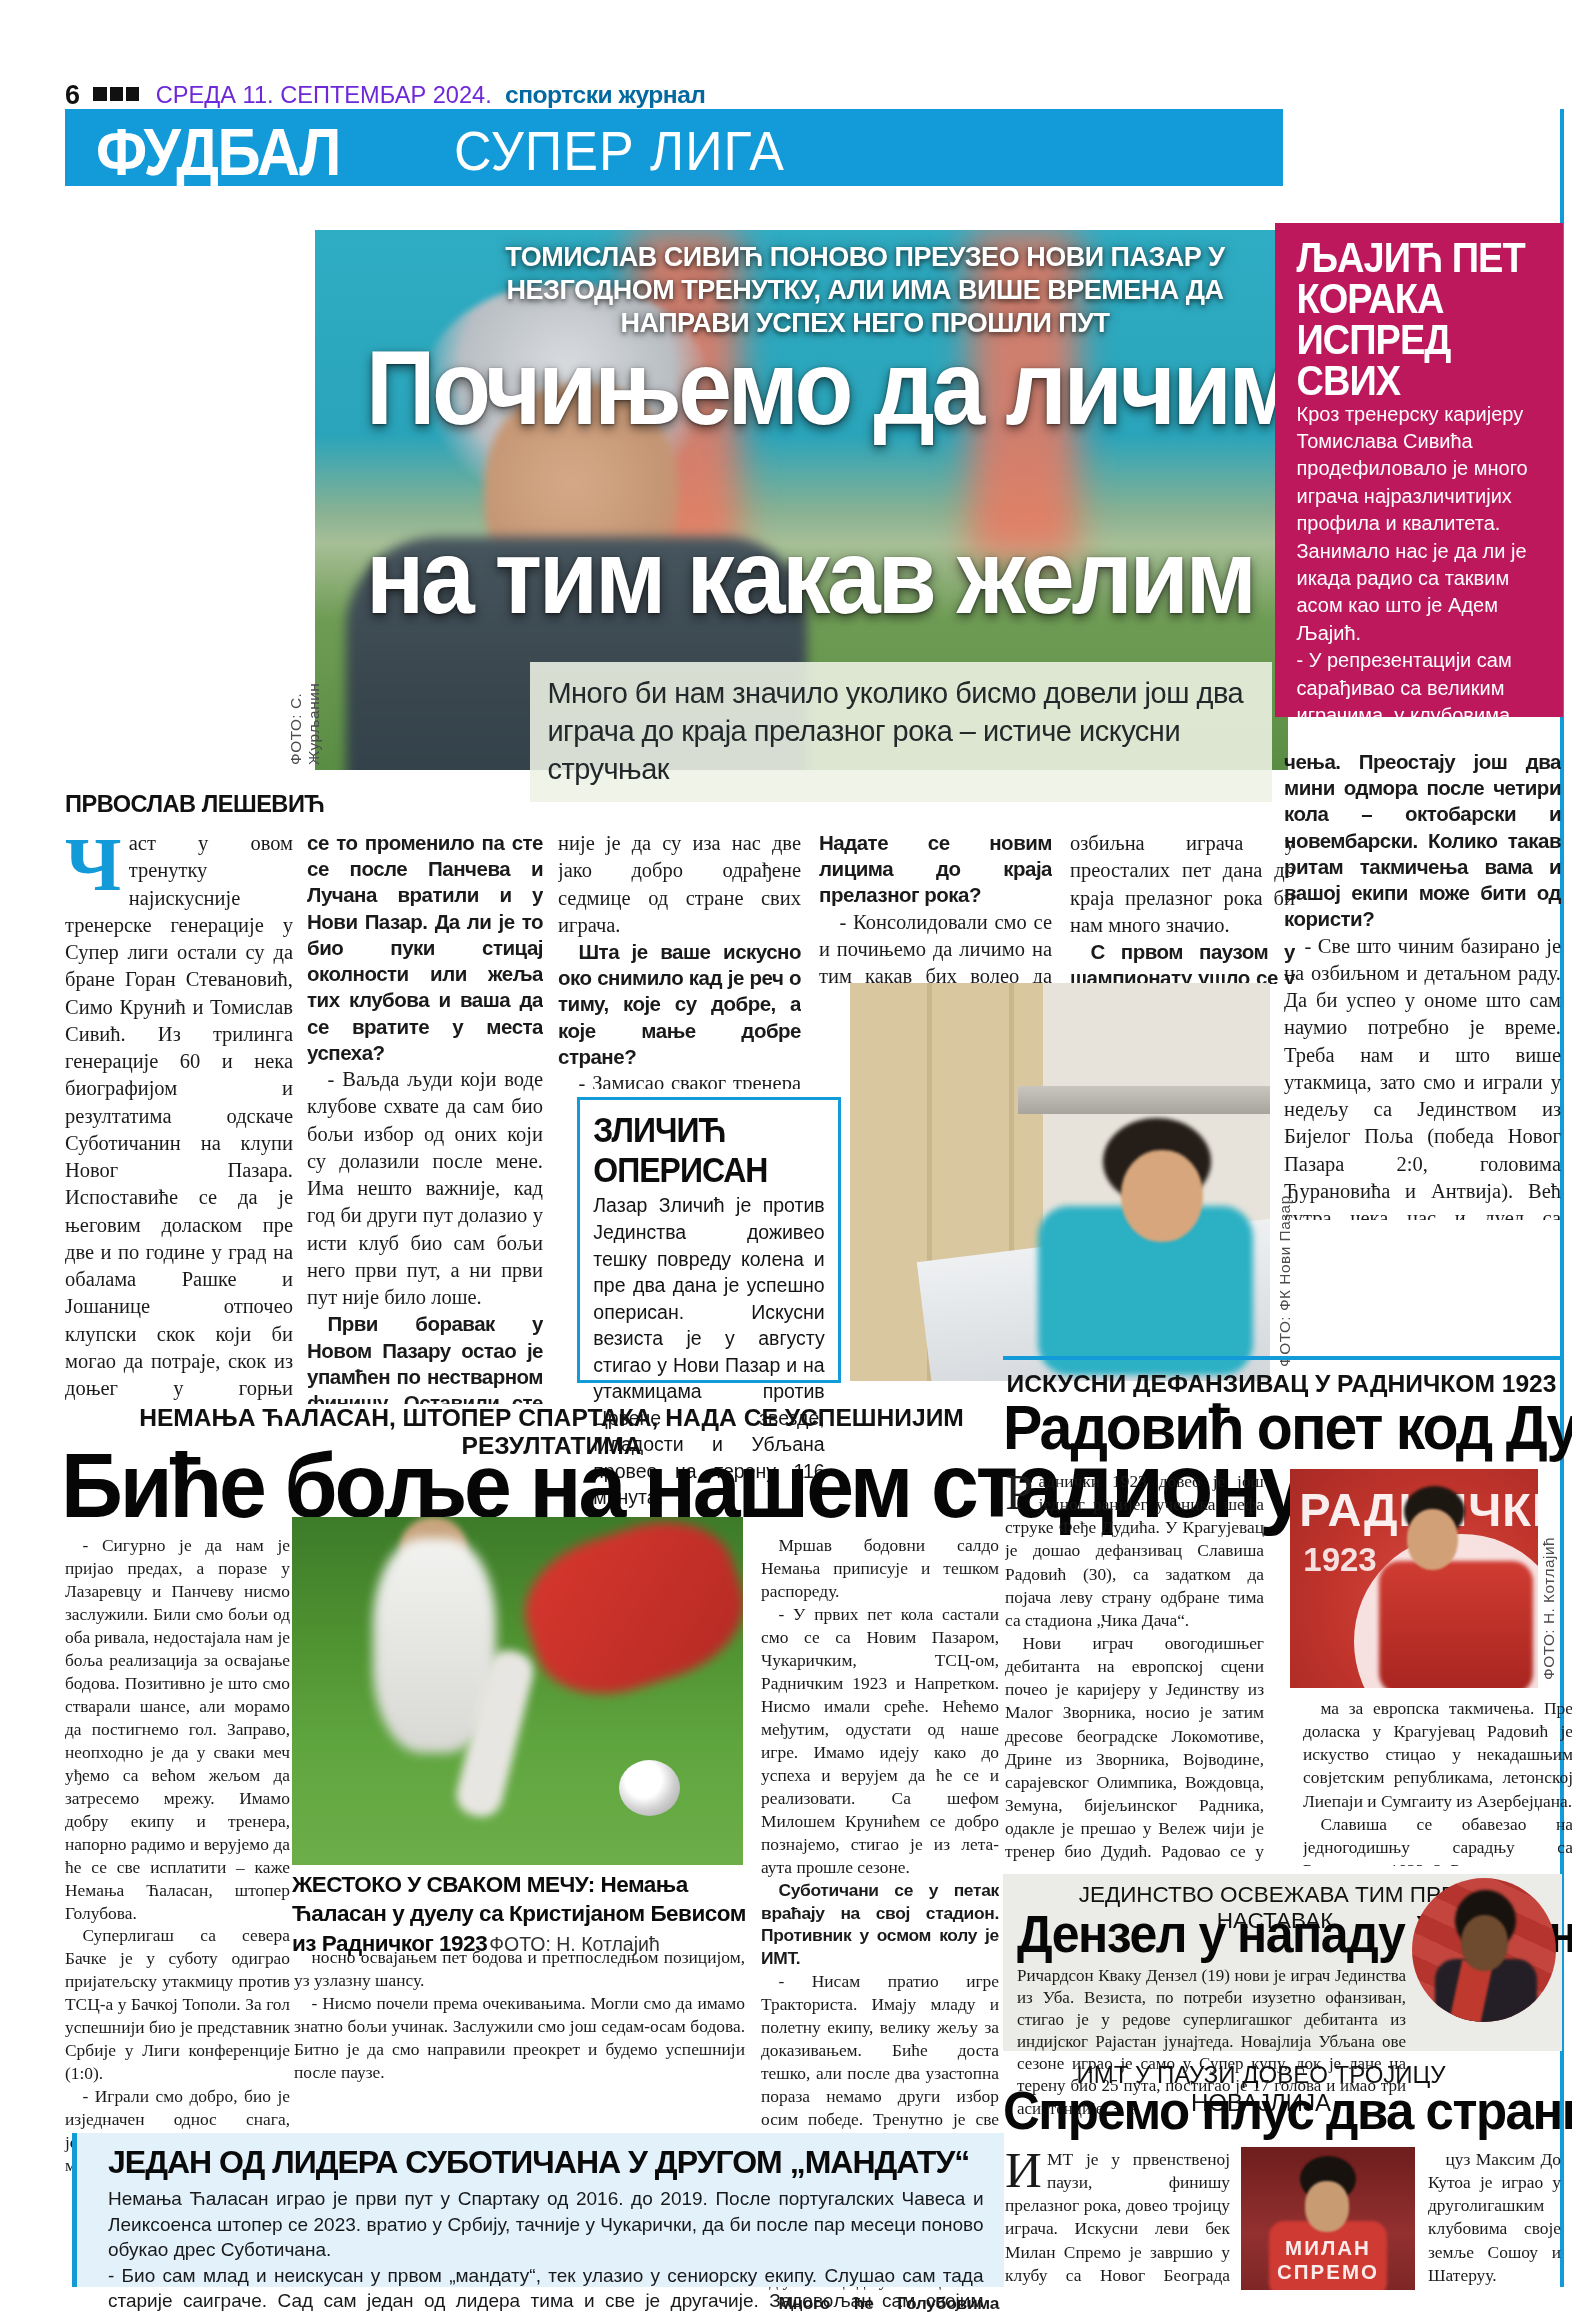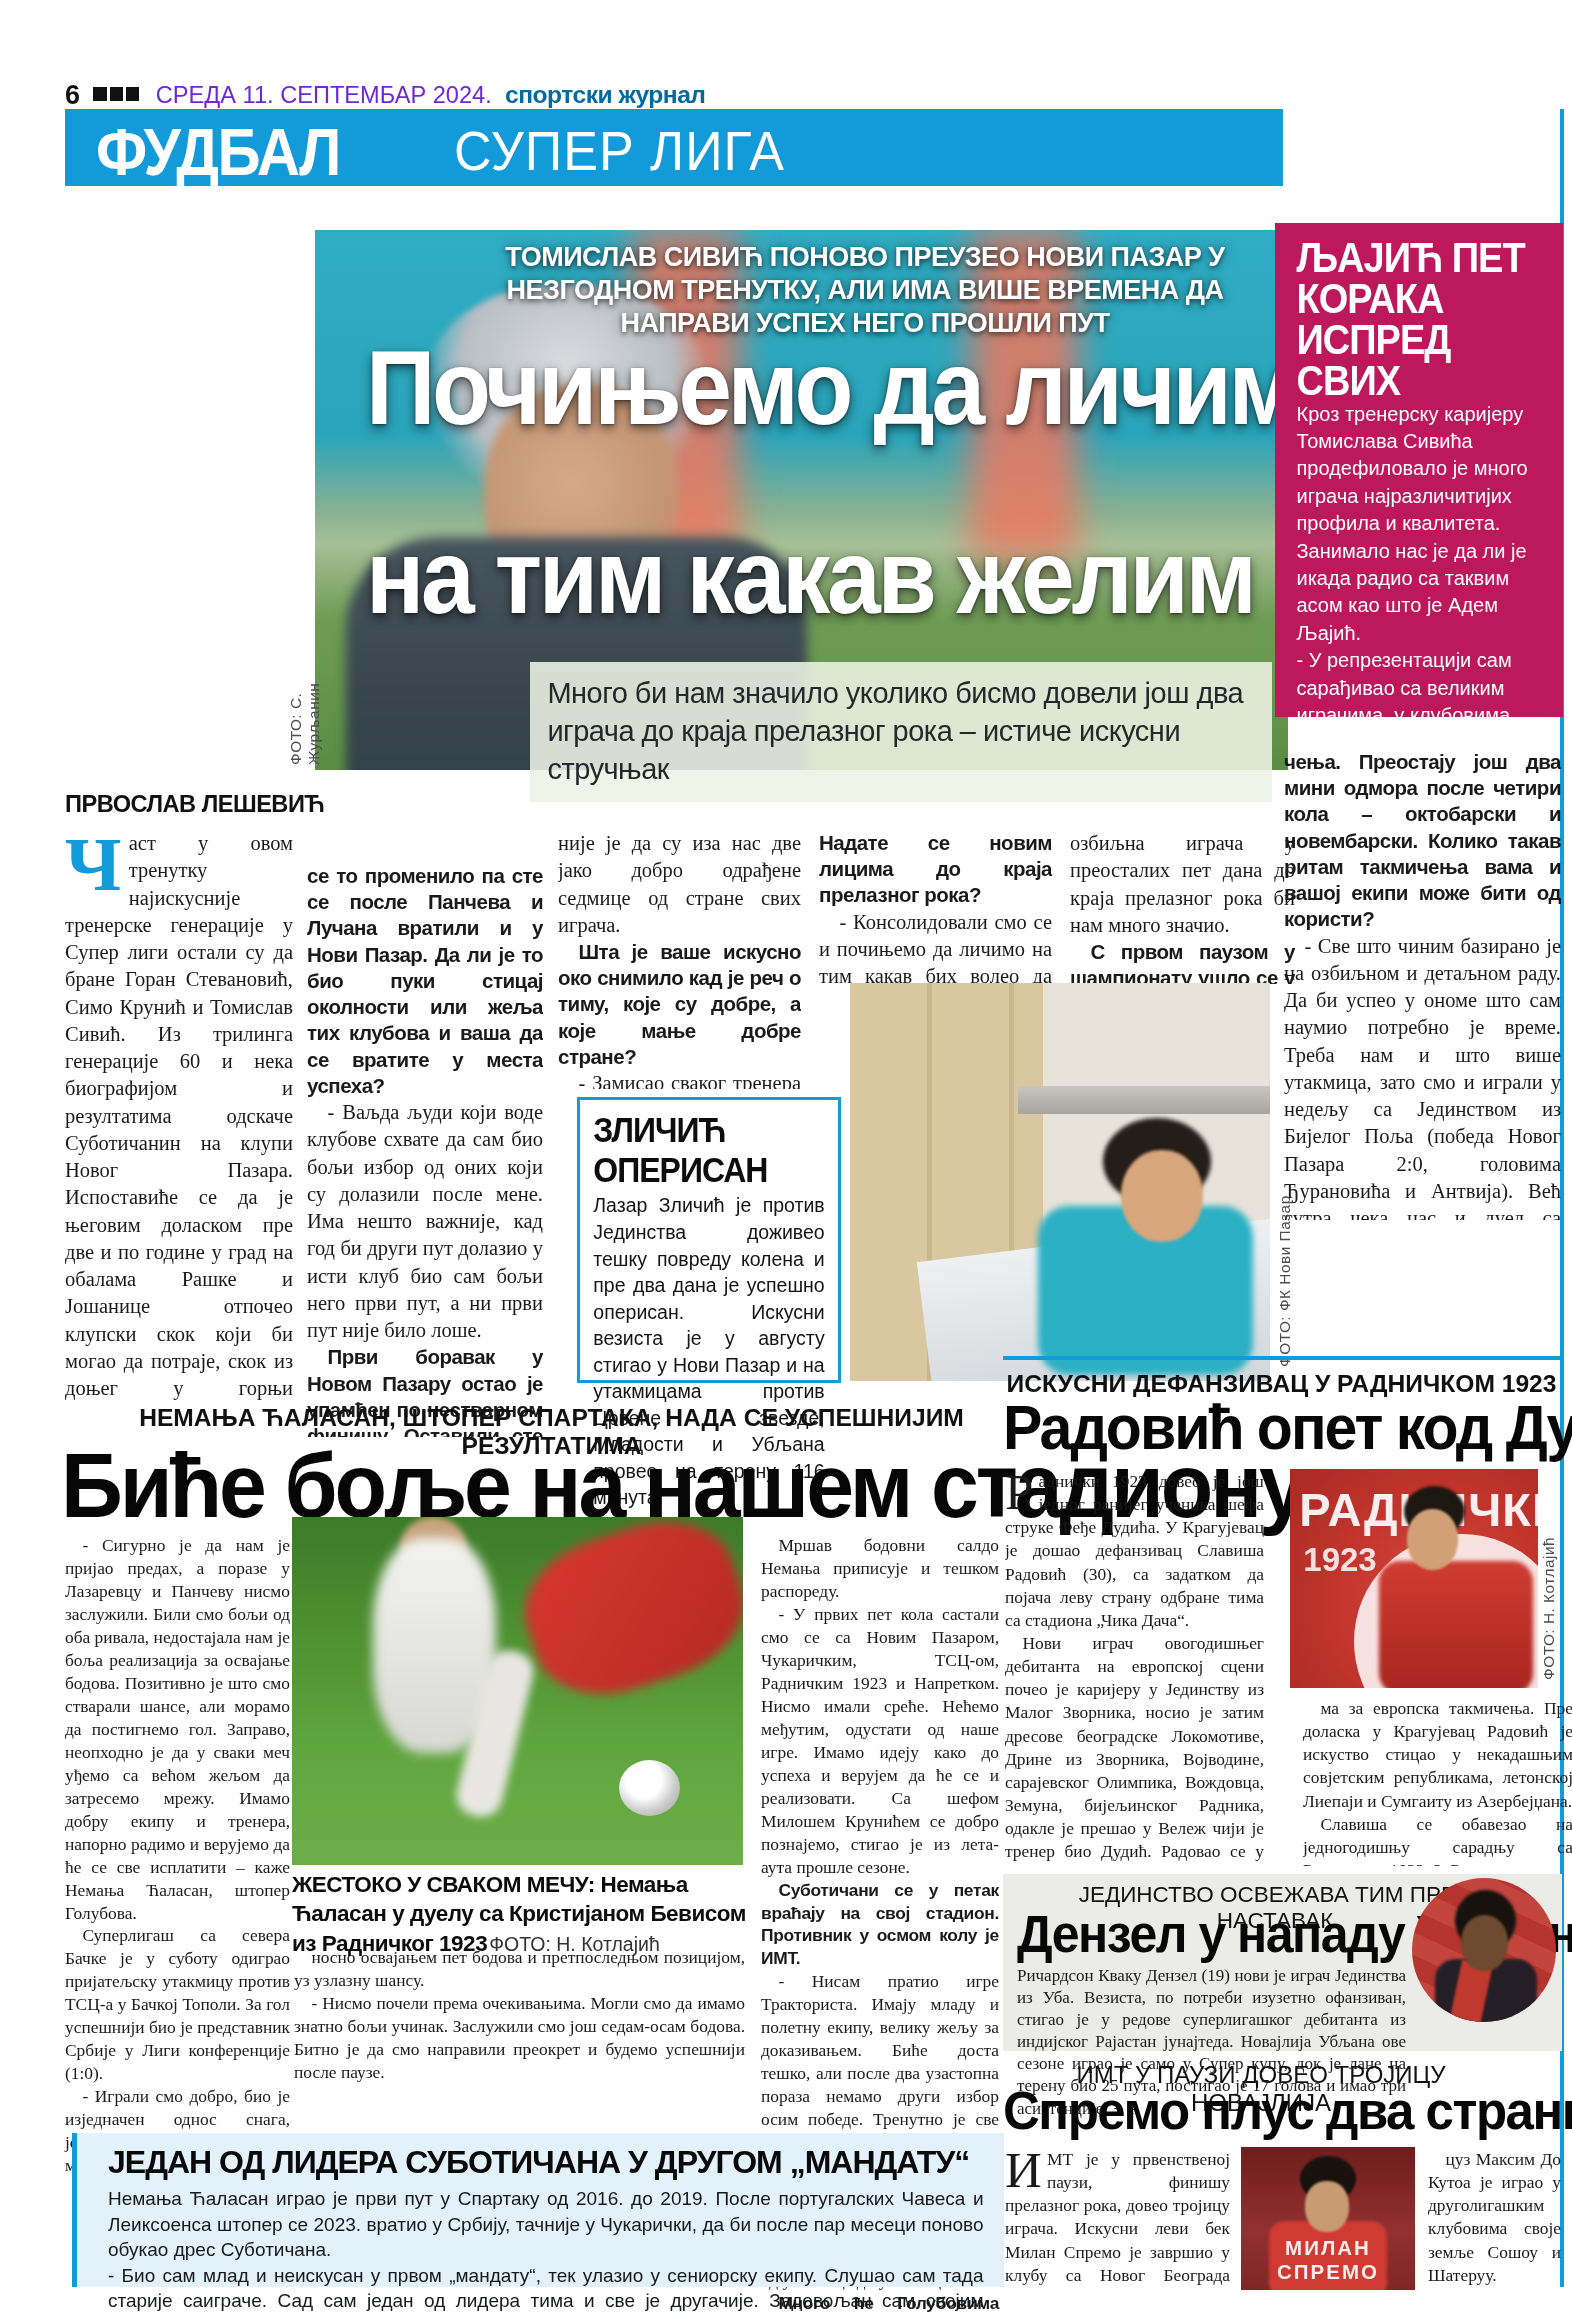--- a/index.html
+++ b/index.html
@@ -50,21 +50,21 @@
   .sbar p + p{text-indent:0;}
   
   .byline{top:791px;left:65px;font:700 23.6px "Liberation Sans",sans-serif;color:#111;letter-spacing:-0.5px;}
   .col{overflow:hidden;}
   .col p{margin:0;font:400 20.5px "Liberation Serif",serif;line-height:1.33;text-align:justify;text-indent:1em;}
   .col p.q{font-family:"Liberation Sans",sans-serif;font-weight:700;line-height:1.28;letter-spacing:-0.5px;text-indent:1em;}
   .col p.noind{text-indent:0;}
   .col p.dcb{text-indent:0;}
   .col p.dcb::first-letter{float:left;font-size:77px;line-height:.82;padding:3.1px 7.2px 0 0;color:#129bd8;font-weight:700;}
   .c1{top:830px;left:65px;width:228px;height:574px;}
-  .c2{top:863px;left:307px;width:236px;height:574px;}
+  .c2{top:830px;left:307px;width:236px;height:574px;}
   .c3{top:830px;left:558px;width:243px;height:259px;}
   .c4{top:830px;left:819px;width:233px;height:154px;}
   .c5{top:830px;left:1070px;width:225px;height:154px;}
   .c6{top:749px;left:1284px;width:277px;height:471px;}
   
   .zbox{top:1097px;left:577px;width:264px;height:286px;border:3.6px solid #129bd8;background:#fff;box-sizing:border-box;}
   .zbox h3{margin:11.3px 13.3px 7.2px 13.3px;font:800 32px "Liberation Sans",sans-serif;color:#0d0d0d;
            letter-spacing:-1px;transform:scaleY(1.08);transform-origin:top left;}
   .zbox .zb{margin:0 13.3px;font:400 19.5px "Liberation Sans",sans-serif;line-height:1.36;text-align:justify;color:#141414;}
   

